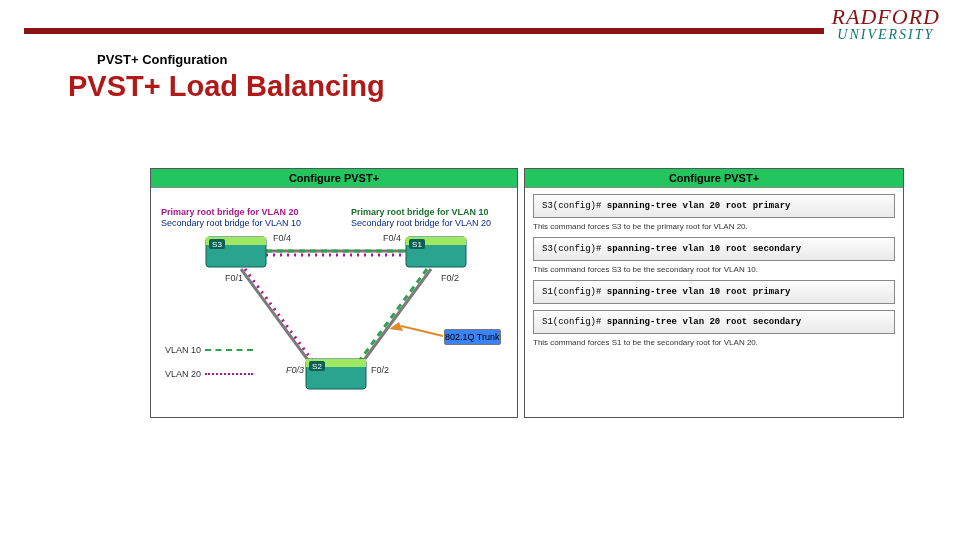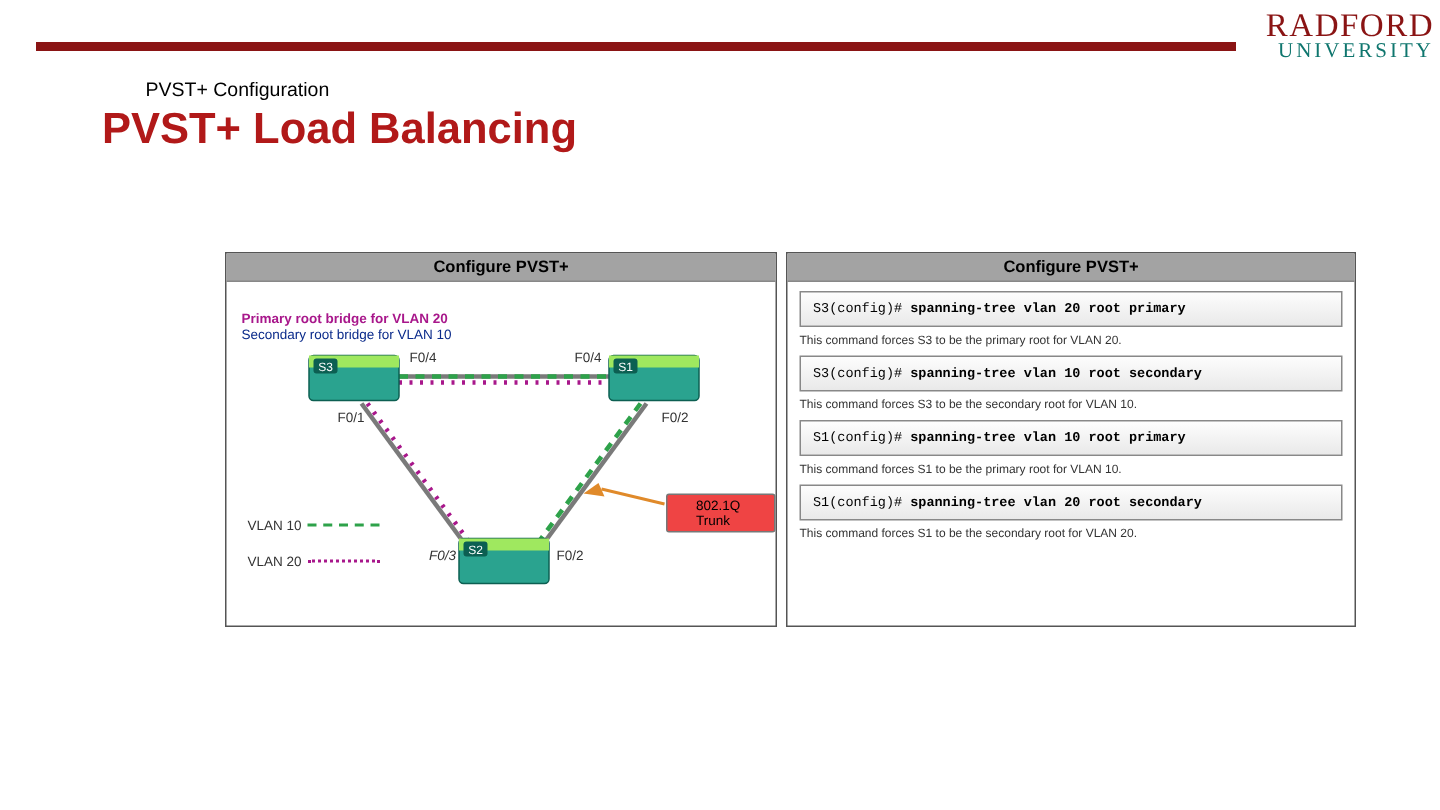--- a/index.html
+++ b/index.html
@@ -1,42 +1,42 @@
 <!DOCTYPE html>
 <html><head>
 <meta charset="utf-8">
 <style>
   * { box-sizing: border-box; margin: 0; padding: 0; }
   html, body { width: 960px; height: 540px; font-family: Arial, sans-serif; background: #fff; color: #000; position: relative; }
 
   
   .top-rule { position: absolute; left: 24px; top: 28px; width: 800px; height: 6px; background: #8a1414; }
-  .logo { position: absolute; right: 4px; top: 6px; text-align: right; line-height: 1; }
+  .logo { position: absolute; right: 20px; top: 6px; text-align: center; line-height: 1; font-style: italic; }
   .logo .l1 { font-family: Georgia, 'Times New Roman', serif; color: #8a1414; font-size: 22px; letter-spacing: 1px; font-weight: 400; }
   .logo .l2 { font-family: Georgia, 'Times New Roman', serif; color: #0f766e; font-size: 14px; letter-spacing: 2px; }
 
-  .subtitle { position: absolute; left: 68px; top: 52px; font-size: 13px; font-weight: 400; padding-left: 29px; }
+  .subtitle { position: absolute; left: 68px; top: 52px; font-size: 13px; font-weight: 700; padding-left: 29px; }
   .title    { position: absolute; left: 68px; top: 70px; font-size: 29px; font-weight: 700; color: #b11919; text-align: center; }
 
   .panels { position: absolute; left: 150px; top: 168px; display: flex; gap: 6px; }
   .panel { border: 1px solid #555; background: #fff; }
-  .panel-header { background: #a3a3a3; border-bottom: 1px solid #888; text-align: center; font-weight: 700; padding: 3px 0; font-size: 11px; }
+  .panel-header { background: #22c55e; border-bottom: 1px solid #888; text-align: center; font-weight: 700; padding: 3px 0; font-size: 11px; }
 
   
   .panel-left { width: 368px; height: 250px; position: relative; }
   .svgwrap { position: absolute; left: 0; top: 22px; width: 100%; height: 228px; }
   .caption { position: absolute; font-size: 9px; line-height: 1.2; }
   .cap-mag { color: #a8178b; font-weight: 700; }
   .cap-blue { color: #0a2a8a; }
   .cap-green { color: #1a6f2e; font-weight: 700; }
   .portlbl { position: absolute; font-size: 9px; color: #333; }
   .legend-row { position: absolute; font-size: 9px; color: #333; display: flex; align-items: center; gap: 4px; }
   .dash { display:inline-block; width: 48px; border-top: 2px dashed #2ea24a; }
   .dots { display:inline-block; width: 48px; border-top: 2px dotted #a8178b; }
-  .trunk-chip { background:#ef4444; border:1px solid #777; border-radius:2px; font-size:9px; padding:2px 19px; position:absolute; }
+  .trunk-chip { background:#3b82f6; border:1px solid #777; border-radius:2px; font-size:9px; padding:2px 0; position:absolute; }
 
   
   .panel-right { width: 380px; height: 250px; padding: 0; }
   .panel-right .body { padding: 4px 8px 8px; }
   .cmd-box { border: 1px solid #888; border-radius: 0; background: linear-gradient(#fdfdfd,#e9e9e9); font-family: "Courier New", monospace; font-size: 9px; padding: 6px 8px; margin-top: 6px; white-space: nowrap; overflow: hidden; }
   .cmd-box:first-child { margin-top: 2px; }
   .cmd-box b { font-weight: 700; }
   .explain { font-size: 8px; color: #333; margin-top: 4px; }
 </style>
 </head>
@@ -52,20 +52,24 @@
 <div class="title">PVST+ Load Balancing</div>
 
 <div class="panels">
 
   <div class="panel panel-left">
     <div class="panel-header">Configure PVST+</div>
 
     <div class="caption" style="left:10px; top:38px;">
       <div class="cap-mag">Primary root bridge for VLAN 20</div>
       <div class="cap-blue">Secondary root bridge for VLAN 10</div>
+    </div>
+    <div class="caption" style="left:200px; top:38px;">
+      <div class="cap-green">Primary root bridge for VLAN 10</div>
+      <div class="cap-blue">Secondary root bridge for VLAN 20</div>
     </div>
 
     <div class="svgwrap">
       <svg viewBox="0 0 368 228" width="368" height="228">
 
         <line x1="115" y1="60" x2="260" y2="60" stroke="#7a7a7a" stroke-width="3"></line>
         <line x1="115" y1="60" x2="260" y2="60" stroke="#2ea24a" stroke-width="3" stroke-dasharray="6 5"></line>
         <line x1="115" y1="64" x2="260" y2="64" stroke="#a8178b" stroke-width="3" stroke-dasharray="2 5"></line>
 
         <line x1="90" y1="78" x2="165" y2="180" stroke="#7a7a7a" stroke-width="3"></line>
@@ -120,20 +124,19 @@
   <div class="panel panel-right">
     <div class="panel-header">Configure PVST+</div>
     <div class="body">
       <div class="cmd-box"><span>S3(config)# </span><b>spanning-tree vlan 20 root primary</b></div>
       <div class="explain">This command forces S3 to be the primary root for VLAN 20.</div>
 
       <div class="cmd-box"><span>S3(config)# </span><b>spanning-tree vlan 10 root secondary</b></div>
       <div class="explain">This command forces S3 to be the secondary root for VLAN 10.</div>
 
       <div class="cmd-box"><span>S1(config)# </span><b>spanning-tree vlan 10 root primary</b></div>
-      <div class="explain">This command forces S1 to be the primary root for VLAN 10.</div>
 
       <div class="cmd-box"><span>S1(config)# </span><b>spanning-tree vlan 20 root secondary</b></div>
       <div class="explain">This command forces S1 to be the secondary root for VLAN 20.</div>
     </div>
   </div>
 
 </div>
 
 </body></html>

